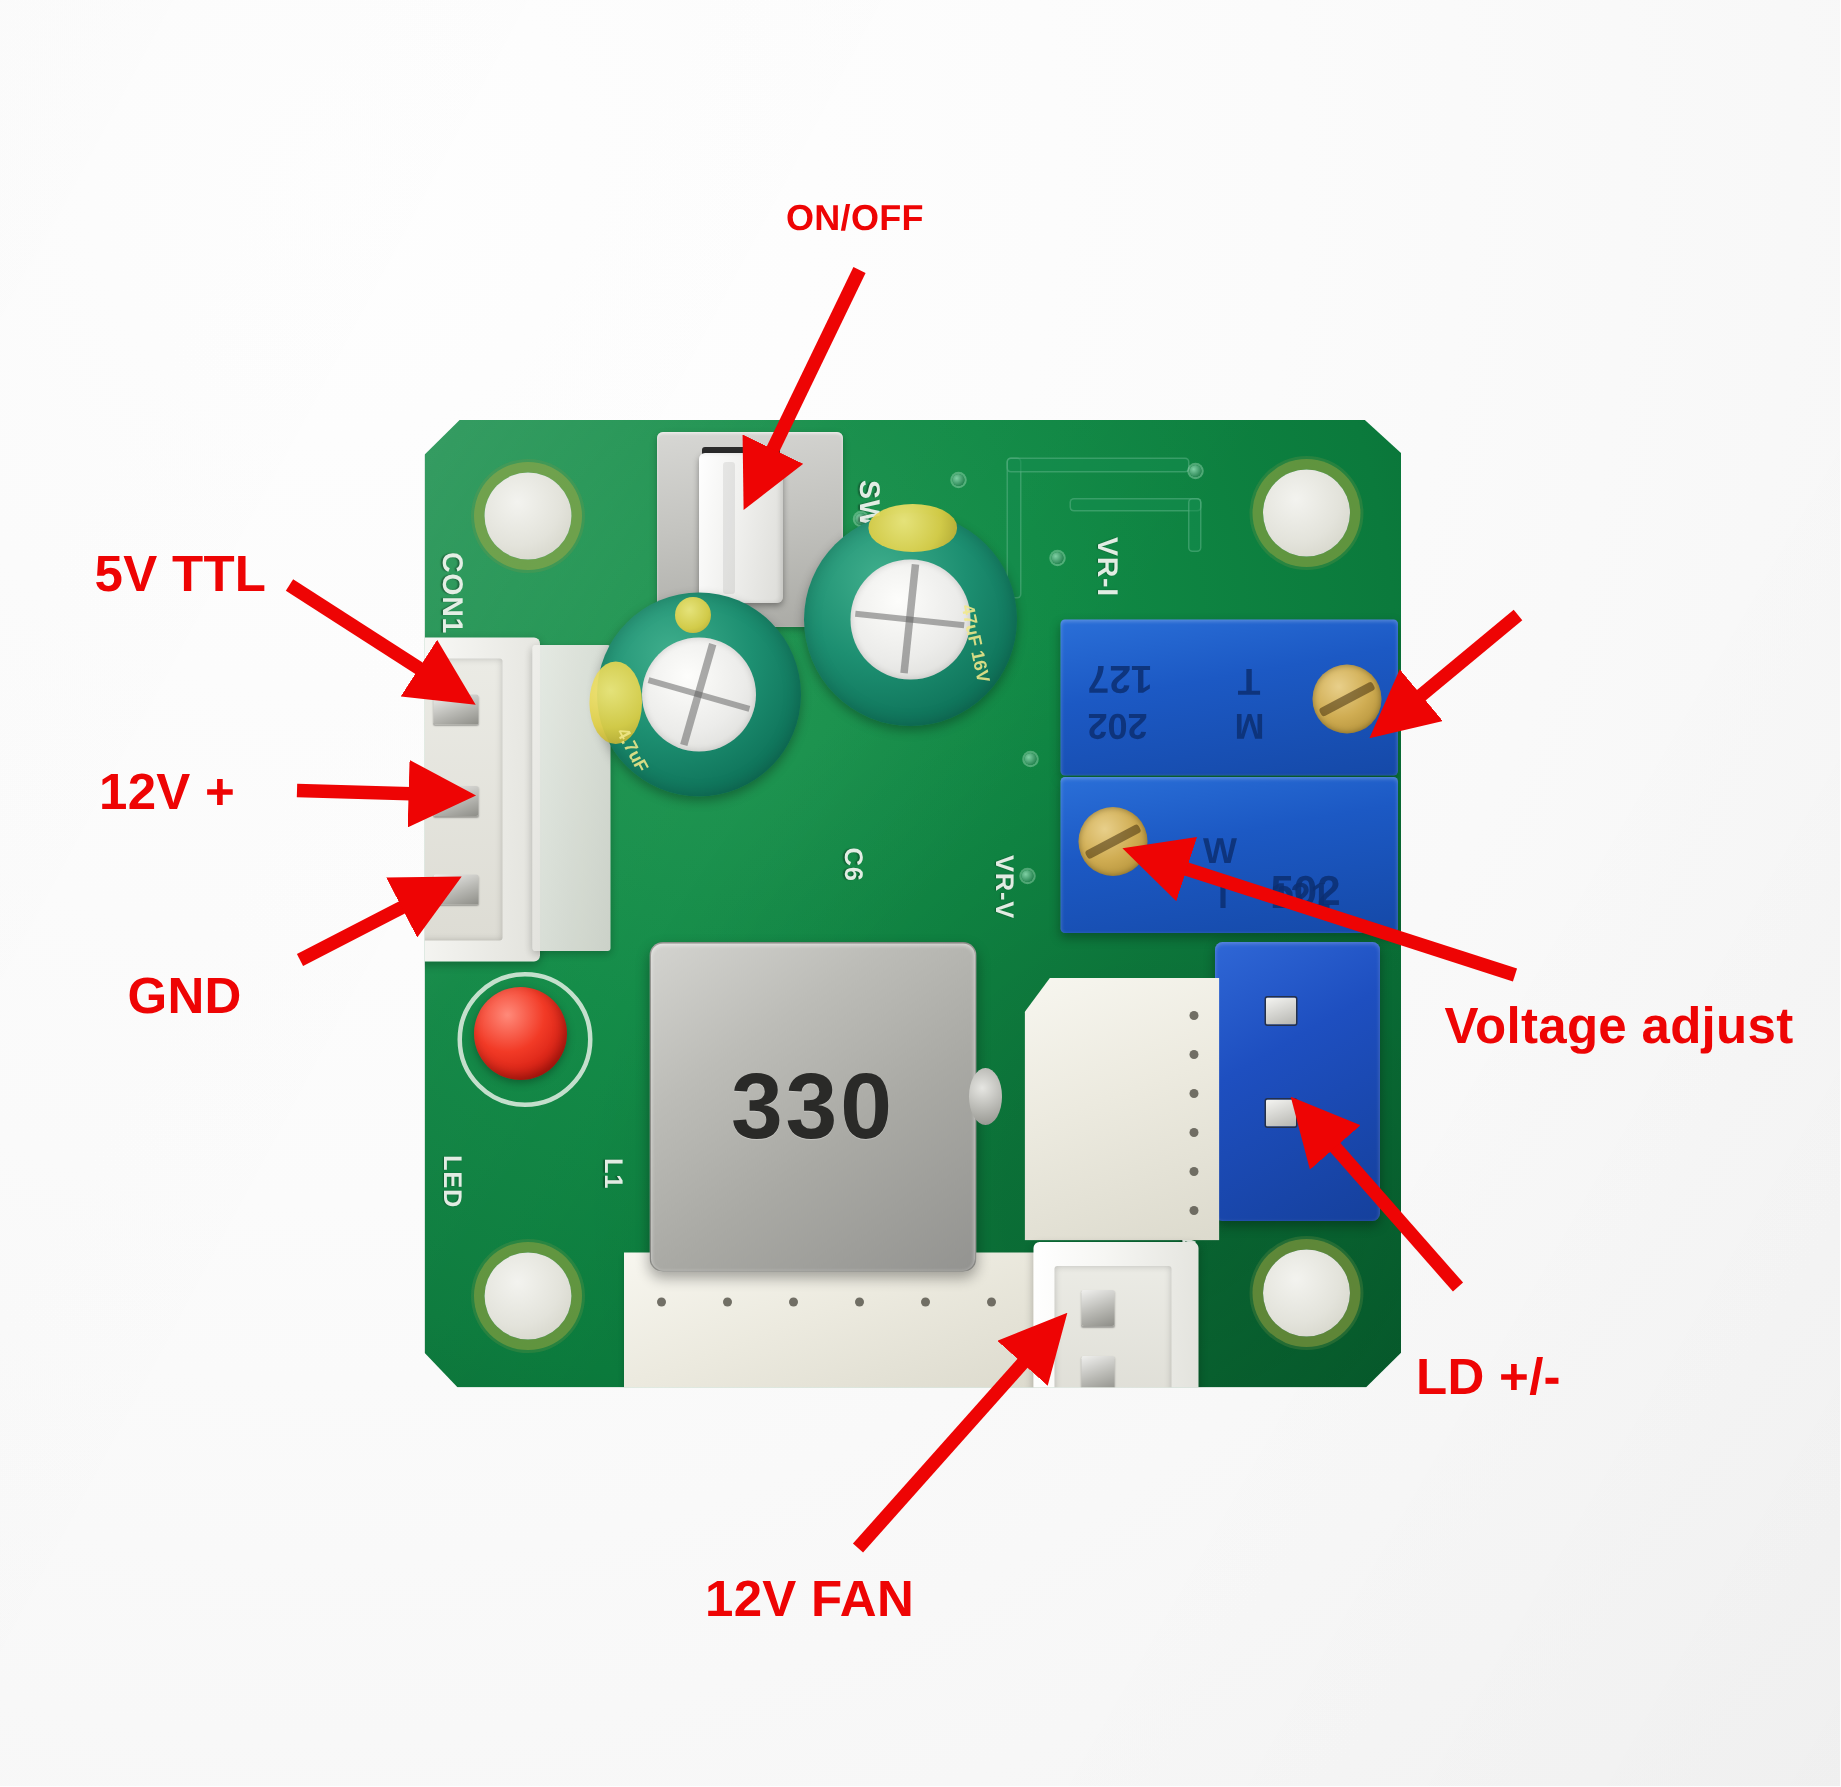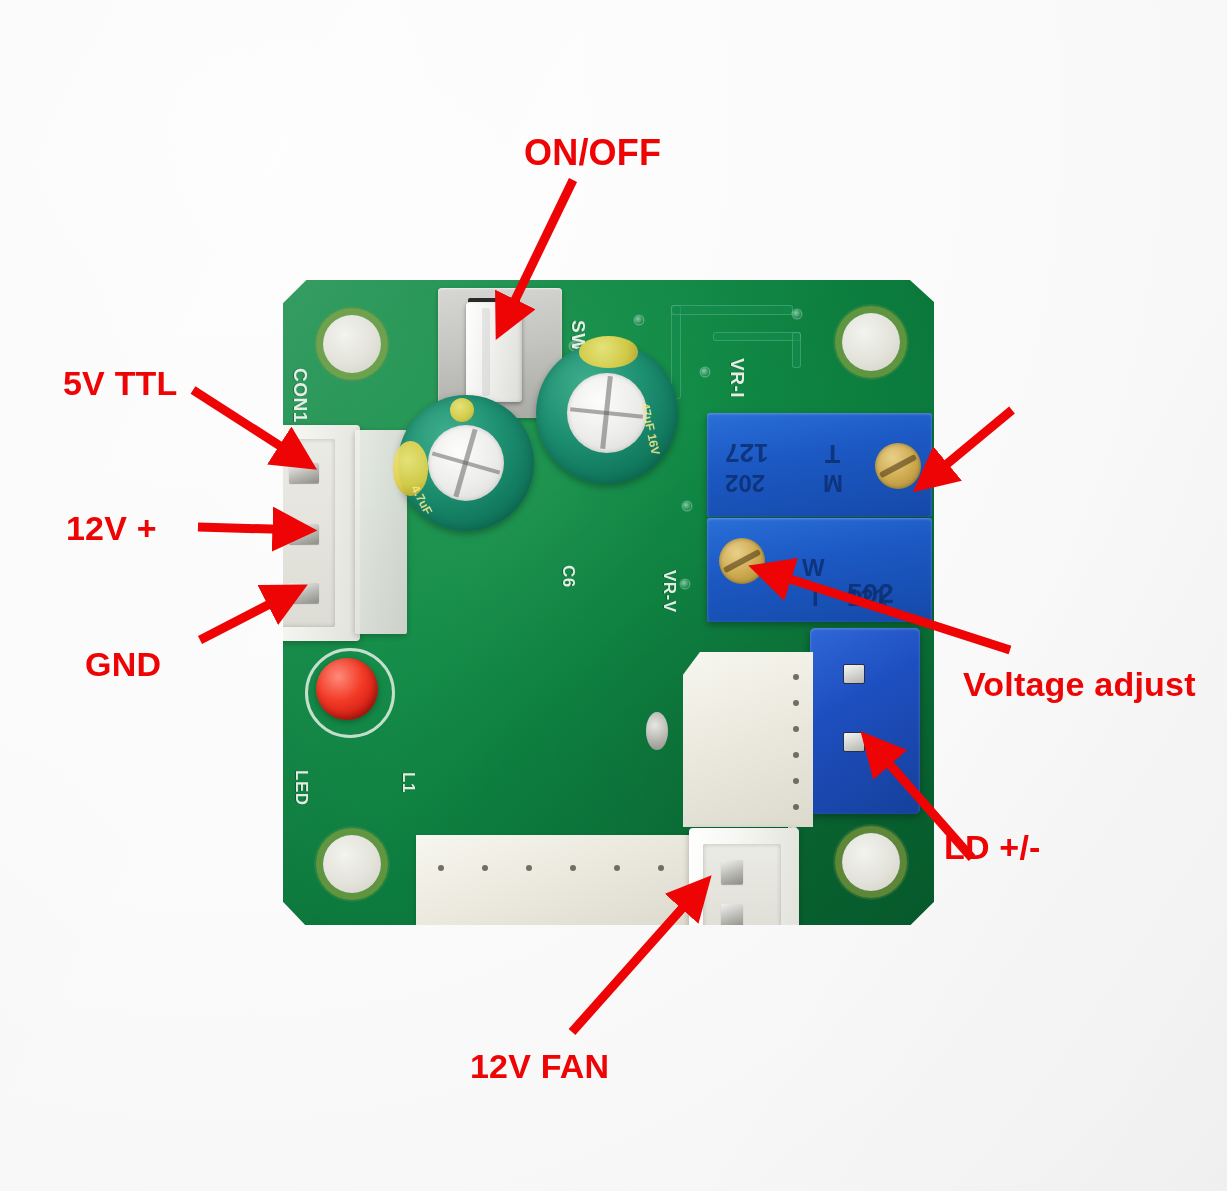--- a/index.html
+++ b/index.html
@@ -382,20 +382,23 @@
 
     <div class="pad-white" style="left:133px; top:555px; width:280px; height:92px;">
       <div class="pad-dot" style="left:22px; top:30px;"></div>
       <div class="pad-dot" style="left:66px; top:30px;"></div>
       <div class="pad-dot" style="left:110px; top:30px;"></div>
       <div class="pad-dot" style="left:154px; top:30px;"></div>
       <div class="pad-dot" style="left:198px; top:30px;"></div>
       <div class="pad-dot" style="left:242px; top:30px;"></div>
     </div>
 
+    <div class="inductor" style="left:150px; top:348px; width:216px; height:218px;">
+      <div class="inductor-label">330</div>
+    </div>
     <div style="position:absolute; left:363px; top:432px; width:22px; height:38px; border-radius:50%; background:radial-gradient(circle at 40% 35%,#e6e6e2,#8f8f89);"></div>
 
     <div class="led-ring" style="left:22px; top:368px; width:84px; height:84px;"></div>
     <div class="led" style="left:33px; top:378px; width:62px; height:62px;"></div>
 
     <div class="jst" style="left:406px; top:548px; width:110px; height:128px;">
       <div class="jst-cav" style="left:14px; top:16px; width:78px; height:104px;"></div>
       <div class="jst-pin" style="left:32px; top:32px; width:22px; height:24px;"></div>
       <div class="jst-pin" style="left:32px; top:76px; width:22px; height:24px;"></div>
     </div>
@@ -410,21 +413,21 @@
     <line x1="573" y1="180" x2="502" y2="327" stroke="#ee0404" stroke-width="9" marker-end="url(#ah)"></line>
     <line x1="193" y1="390" x2="305" y2="462" stroke="#ee0404" stroke-width="9" marker-end="url(#ah)"></line>
     <line x1="198" y1="527" x2="303" y2="530" stroke="#ee0404" stroke-width="9" marker-end="url(#ah)"></line>
     <line x1="200" y1="640" x2="295" y2="591" stroke="#ee0404" stroke-width="9" marker-end="url(#ah)"></line>
     <line x1="1012" y1="410" x2="924" y2="483" stroke="#ee0404" stroke-width="9" marker-end="url(#ah)"></line>
     <line x1="1010" y1="650" x2="762" y2="570" stroke="#ee0404" stroke-width="9" marker-end="url(#ah)"></line>
     <line x1="972" y1="858" x2="870" y2="742" stroke="#ee0404" stroke-width="9" marker-end="url(#ah)"></line>
     <line x1="572" y1="1032" x2="702" y2="886" stroke="#ee0404" stroke-width="9" marker-end="url(#ah)"></line>
   </svg>
 
-  <div class="anno" style="left:524px;  top:132px; font-size:36px;">ON/OFF</div>
+  <div class="anno" style="left:524px;  top:132px; font-size:24px;">ON/OFF</div>
   <div class="anno" style="left:63px;   top:364px; font-size:34px;">5V TTL</div>
   <div class="anno" style="left:66px;   top:509px; font-size:34px;">12V +</div>
   <div class="anno" style="left:85px;   top:645px; font-size:34px;">GND</div>
   <div class="anno" style="left:963px;  top:665px; font-size:34px;">Voltage adjust</div>
-  <div class="anno" style="left:944px;  top:828px; font-size:34px;">LD +/-</div>
+  <div class="anno" style="left:944px;  top:899px; font-size:34px;">LD +/-</div>
   <div class="anno" style="left:470px;  top:1047px; font-size:34px;text-align:center;">12V FAN</div>
 
 </div>
 
 </body></html>

